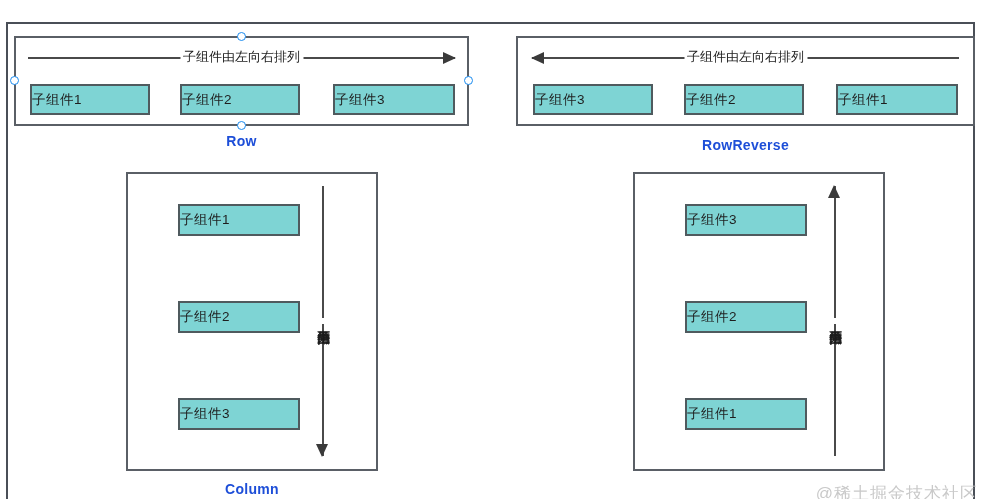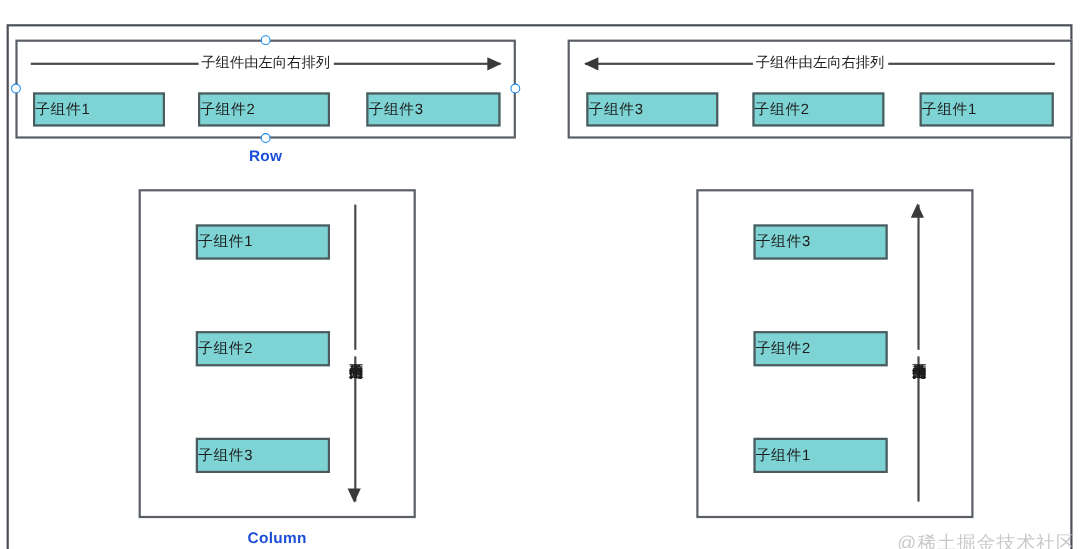--- a/index.html
+++ b/index.html
@@ -226,20 +226,21 @@
   <div class="child-box" style="left:533px; top:68px; width:120px; height:31px;">
     <span>子组件3</span>
   </div>
   <div class="child-box" style="left:684px; top:68px; width:120px; height:31px;">
     <span>子组件2</span>
   </div>
   <div class="child-box" style="left:836px; top:68px; width:122px; height:31px;">
     <span>子组件1</span>
   </div>
 
+  <div class="panel-label" style="left:516px; top:121px; width:459px;">RowReverse</div>
 
   <div class="panel" style="left:126px; top:156px; width:252px; height:299px;">
   </div>
 
   <div class="child-box" style="left:178px; top:188px; width:122px; height:32px;">
     <span>子组件1</span>
   </div>
   <div class="child-box" style="left:178px; top:285px; width:122px; height:32px;">
     <span>子组件2</span>
   </div>

